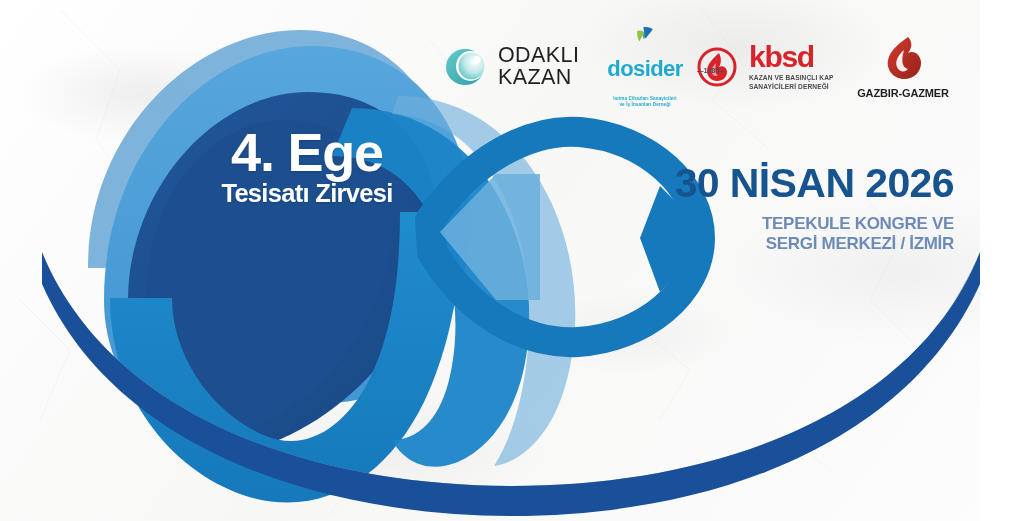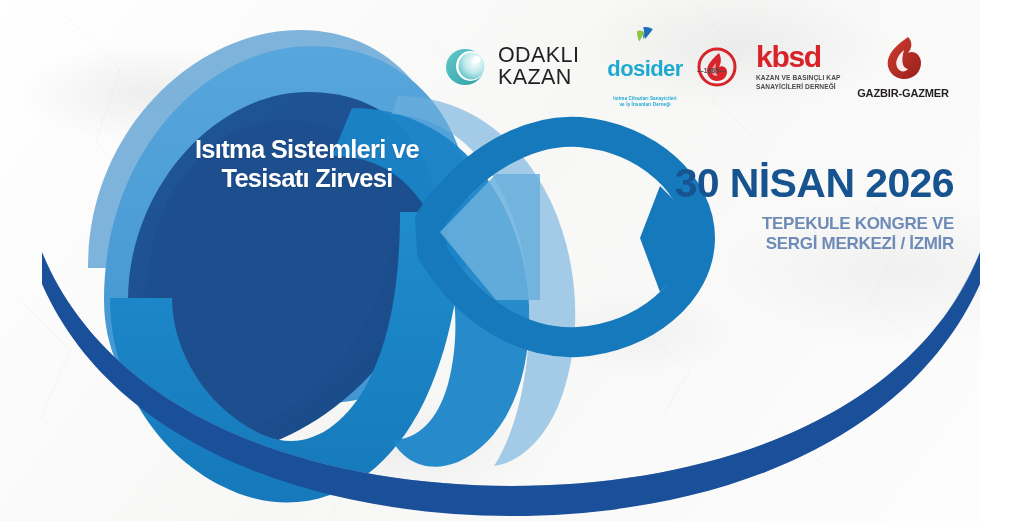--- a/index.html
+++ b/index.html
@@ -133,21 +133,21 @@
   }
   .kbsd-sub{
     font-size:6.6px;font-weight:700;color:#4b4b4d;line-height:1.42;
     letter-spacing:.1px;margin-top:2px;white-space:nowrap;
   }
   .kbsd-year{
     position:absolute;left:0px;bottom:17px;
     font-size:6.6px;font-weight:700;color:#4b4b4d;letter-spacing:.2px;
     white-space:nowrap;
   }
-  .kbsd-wrap{position:relative;display:flex;align-items:center;gap:19px;}
+  .kbsd-wrap{position:relative;display:flex;align-items:center;gap:12px;}
   
   .gazbir{
     width:108px;flex-direction:column;justify-content:center;align-items:center;
   }
   .gazbir-mark{width:42px;height:44px;}
   .gazbir-word{
     font-size:11px;font-weight:700;color:#231f20;letter-spacing:-.15px;
     margin-top:7px;white-space:nowrap;
   }
 </style>
@@ -300,21 +300,21 @@
                C 312 516, 112 444, 42 284 Z" fill="#1a5099"></path>
 
       <path d="M 42 252 L 62 246 L 70 300 L 48 300 Z" fill="#8fa7cf" opacity=".0"></path>
 
     </g>
   </svg>
 
   <div class="right-margin"></div>
 
   <div class="title-block">
-    <p class="t-sub1">Isıtma Sistemleri ve</p>
+    <p class="t-main">4. Ege</p>
     <p class="t-sub2">Tesisatı Zirvesi</p>
   </div>
 
   <div class="date-block">
     <p class="d-date">30 NİSAN 2026</p>
     <p class="d-venue1">TEPEKULE KONGRE VE</p>
     <p class="d-venue2">SERGİ MERKEZİ / İZMİR</p>
   </div>
 
   <div class="logos">

